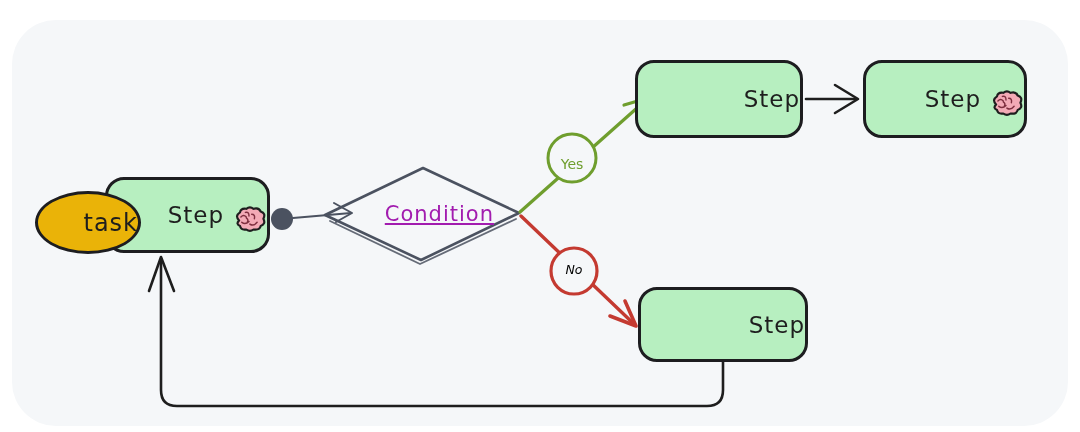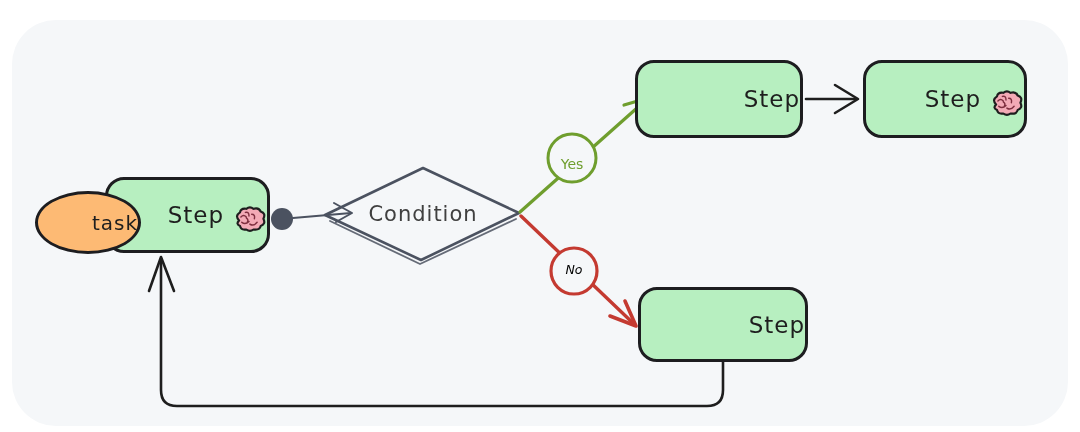--- a/index.html
+++ b/index.html
@@ -15,28 +15,28 @@
   
   .node{
     position:absolute;display:flex;align-items:center;justify-content:flex-end;
     box-sizing:border-box;
   }
   .step-box{
     background:#b7efc0;border:3.5px solid #1d1d20;border-radius:19px;
     font-size:23px;letter-spacing:1px;gap:7px;
   }
   .task-ellipse{
-    background:#fdba74;border:3px solid #1d1d20;border-radius:50%;
-    font-size:20px;letter-spacing:1px;z-index:3;
+    background:#eab308;border:3px solid #1d1d20;border-radius:50%;
+    font-size:24px;letter-spacing:1px;z-index:3;
   }
   .step-label{white-space:nowrap;}
   .brain{width:36px;height:29px;margin-top:10px;flex:0 0 auto;}
   .cond-label{
-    position:absolute;left:352px;top:202px;width:142px;text-align:center;
-    font-size:21px;color:#404040;letter-spacing:1px;z-index:2;
+    position:absolute;left:352px;top:202px;width:142px;text-align:right;
+    font-size:21px;color:#a21caf;letter-spacing:1px;z-index:2;text-decoration:underline;
   }
   .edge-label{position:absolute;z-index:3;text-align:center;}
   .yes-label{left:550px;top:148px;width:44px;font-size:14px;color:#6f9e2e;margin-top:8px;}
   .no-label{left:556px;top:262px;width:36px;font-size:12.5px;color:#000000;font-style:italic;}
 </style>
 </head>
 <body>
 
 <div class="stage">
   <div class="panel"></div>

